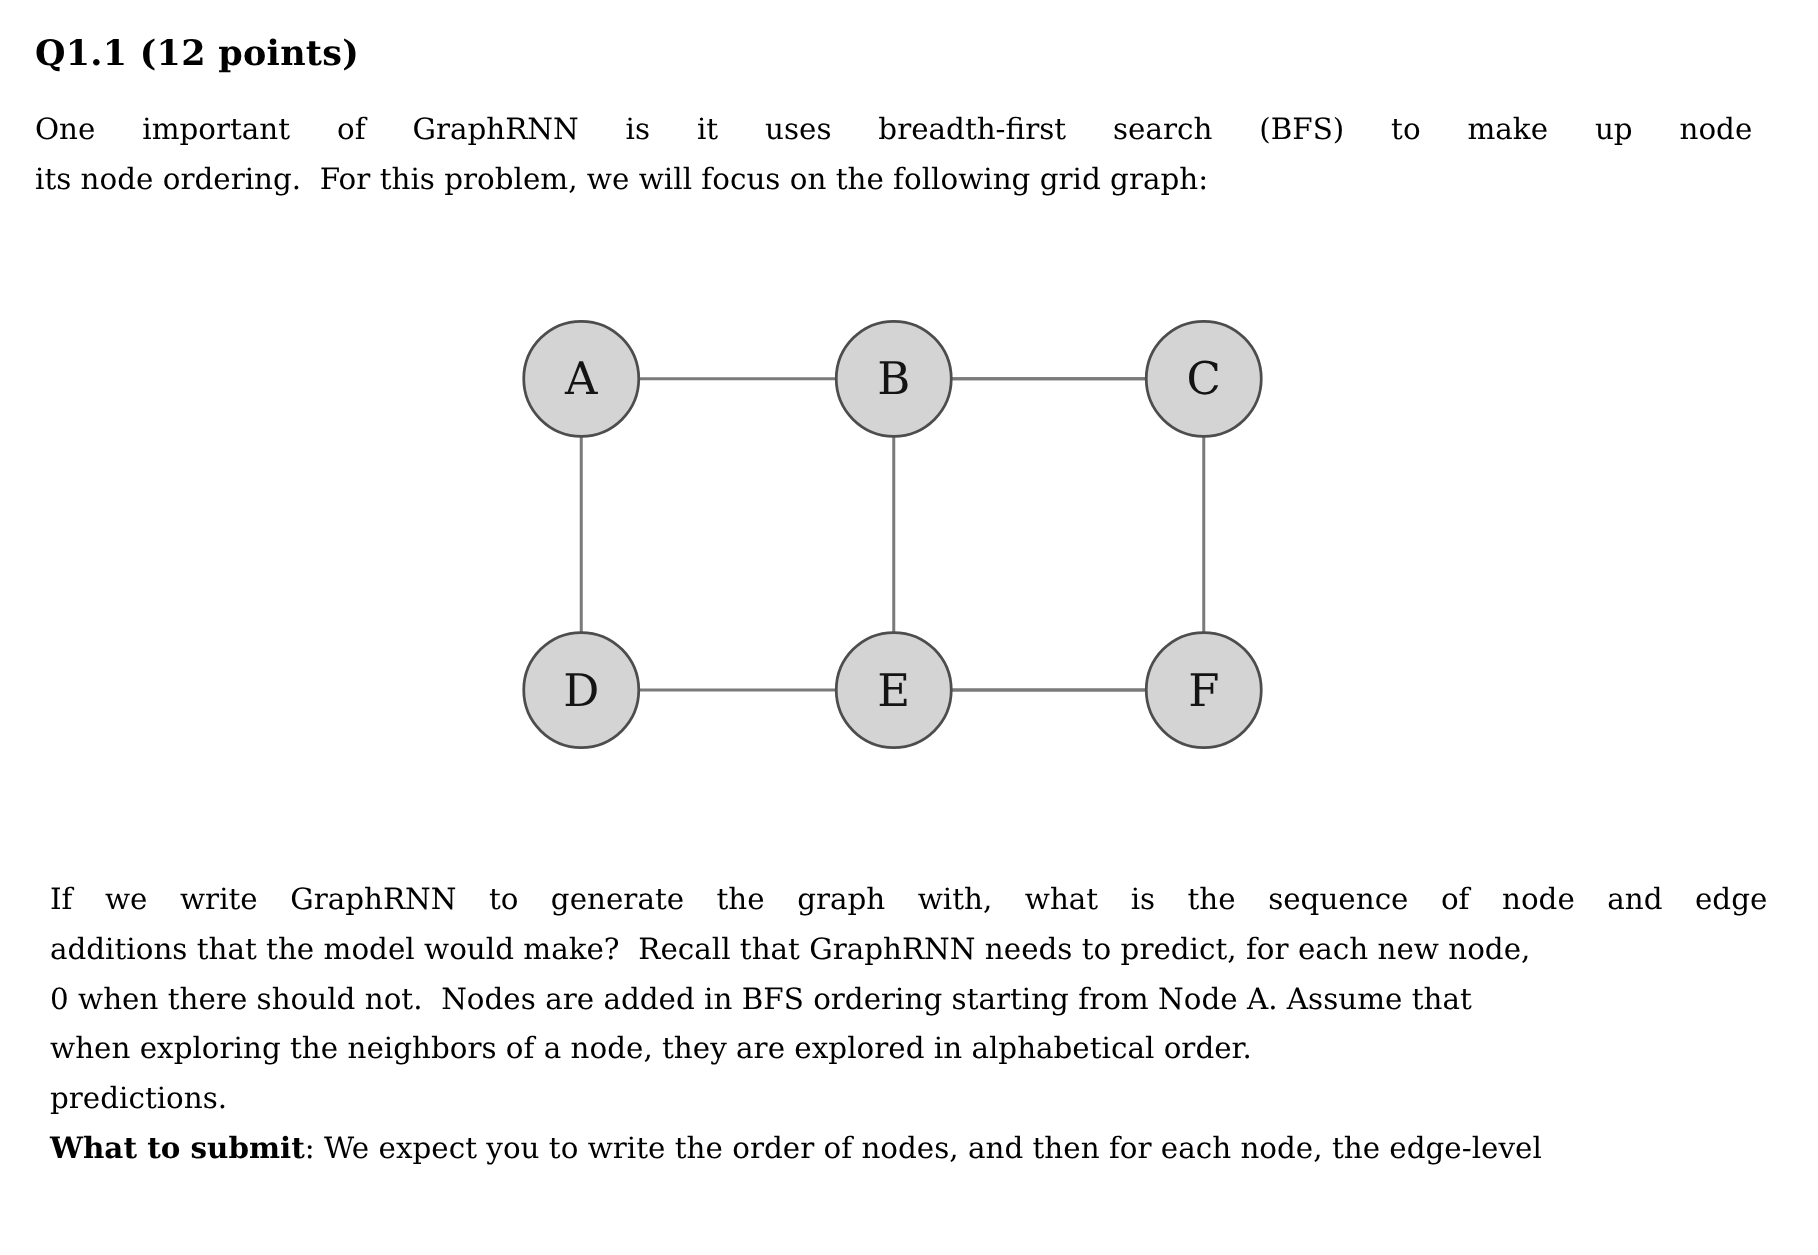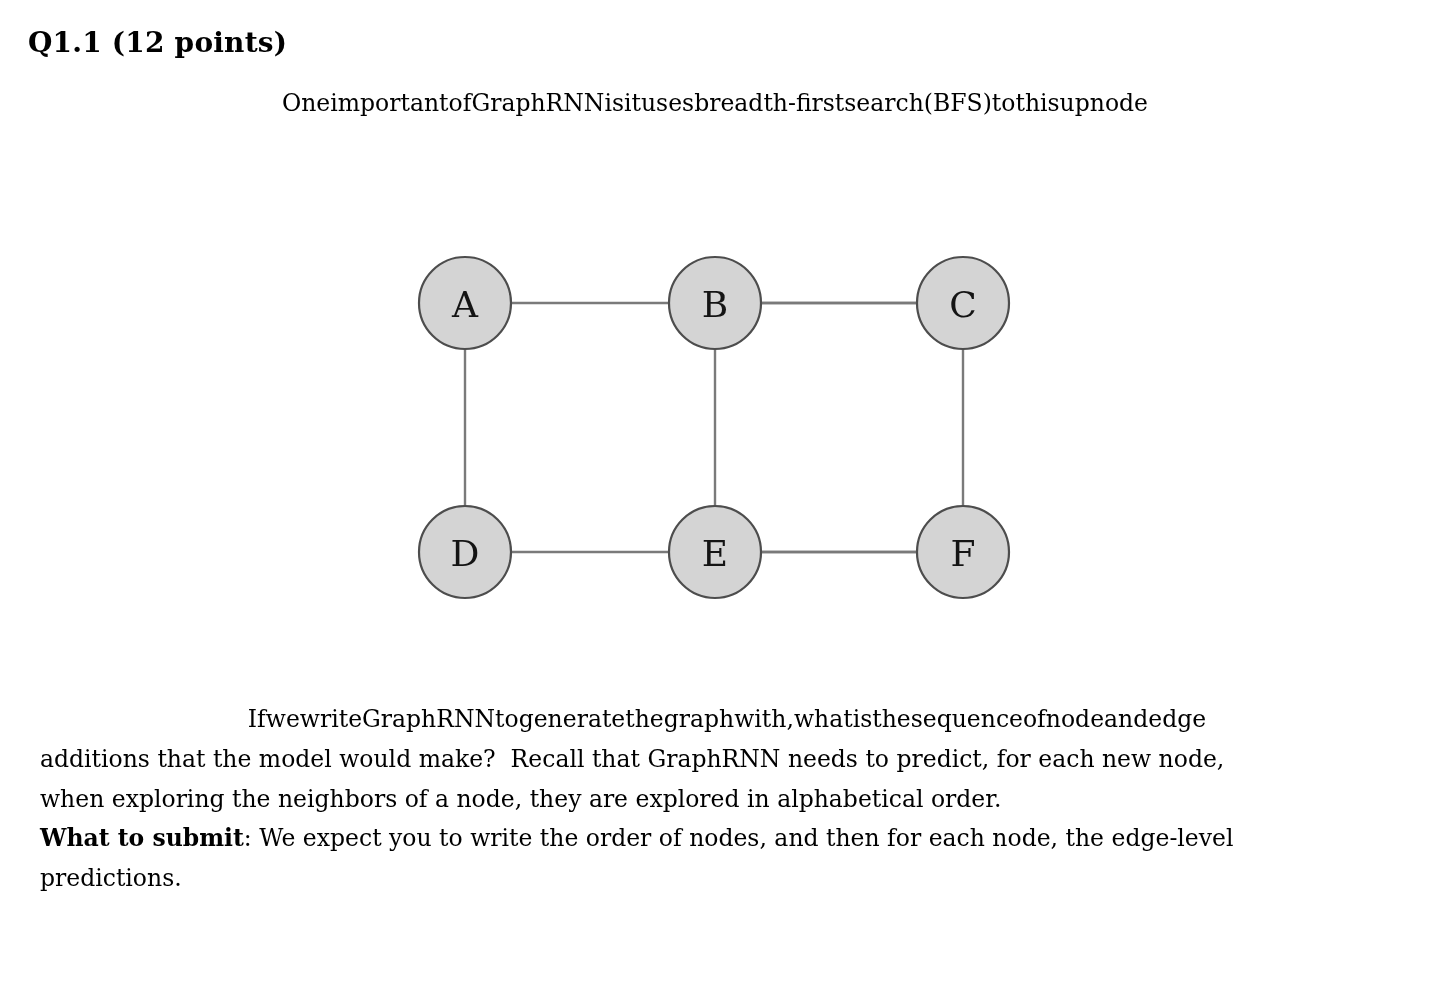--- a/index.html
+++ b/index.html
@@ -62,21 +62,21 @@
     left: 40px;
     top: 700px;
     width: 1374px;
     font-size: 23.5px;
     line-height: 39.8px;
     text-align: justify;
   }
   
   .jline {
     display: flex;
-    justify-content: center;
+    justify-content: space-between;
     white-space: pre;
   }
   .jline > span { display: inline-block; }
 
   .lastline { display: block; white-space: pre; }
 
   .bold { font-weight: bold; }
 
   
   .figure {
@@ -122,24 +122,25 @@
         <span>important</span>
         <span>of</span>
         <span>GraphRNN</span>
         <span>is</span>
         <span>it</span>
         <span>uses</span>
         <span>breadth-first</span>
         <span>search</span>
         <span>(BFS)</span>
         <span>to</span>
-        <span>this</span>
+        <span>make</span>
         <span>up</span>
         <span>node</span>
       </span>
+      <span class="lastline">its node ordering.  For this problem, we will focus on the following grid graph:</span>
     </div>
 
   </div>
 
   <div class="figure">
     <svg width="1454" height="400" viewBox="0 0 1454 400" xmlns="http://www.w3.org/2000/svg">
 
       <g>
         <line class="edge-line" x1="511" y1="71" x2="917" y2="71"></line>
         <line class="edge-line" x1="761" y1="71" x2="917" y2="71"></line>
@@ -198,21 +199,22 @@
       <span>sequence</span>
       <span>of</span>
       <span>node</span>
       <span>and</span>
       <span>edge</span>
     </span>
 
     <span class="lastline">additions that the model would make?  Recall that GraphRNN needs to predict, for each new node,</span>
 
 
+    <span class="lastline">0 when there should not.  Nodes are added in BFS ordering starting from Node A. Assume that</span>
 
     <span class="lastline">when exploring the neighbors of a node, they are explored in alphabetical order.</span>
 
+    <span class="lastline">predictions.</span>
+
     <span class="lastline"><span class="bold">What to submit</span><span>: We expect you to write the order of nodes, and then for each node, the edge-level</span></span>
-
-    <span class="lastline">predictions.</span>
   </div>
 
 </div>
 
 </body></html>

